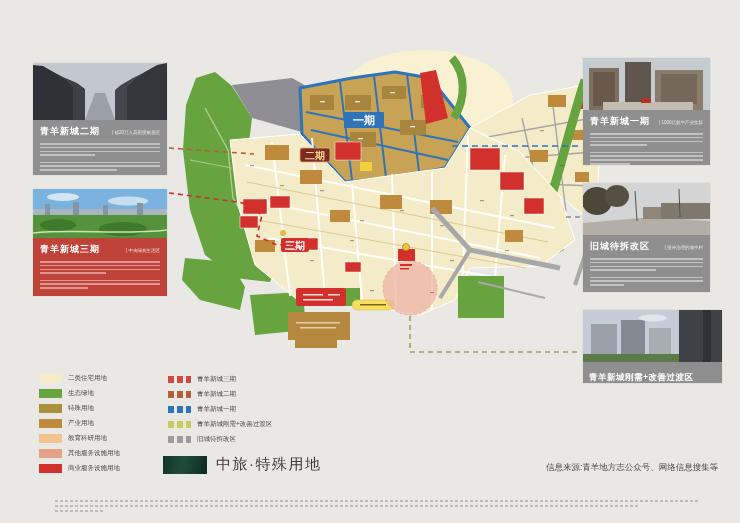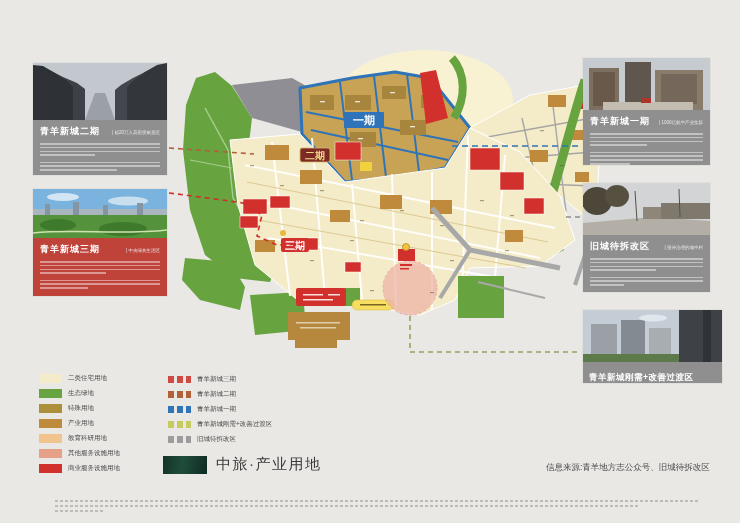--- a/index.html
+++ b/index.html
@@ -383,22 +383,22 @@
         <span class="llabel">青羊新城刚需+改善过渡区</span>
       </div>
     <div class="lrow">
         <span class="sw dash" style="--c: #9c9c9c;"></span>
         <span class="llabel">旧城待拆改区</span>
       </div>
   </div>
 
   <div id="logo">
     <span class="limg"></span>
-    <span class="ltext">中旅·产业用地</span>
-  </div>
-
-  <div id="source">信息来源:青羊地方志公众号、旧城待拆改区</div>
+    <span class="ltext">中旅·特殊用地</span>
+  </div>
+
+  <div id="source">信息来源:青羊地方志公众号、网络信息搜集等</div>
 
   <div class="fp" style="left:55px;top:500px;width:645px"></div>
   <div class="fp" style="left:55px;top:505px;width:585px"></div>
   <div class="fp" style="left:55px;top:510px;width:48px"></div>
 
 </div>
 
 </body></html>

